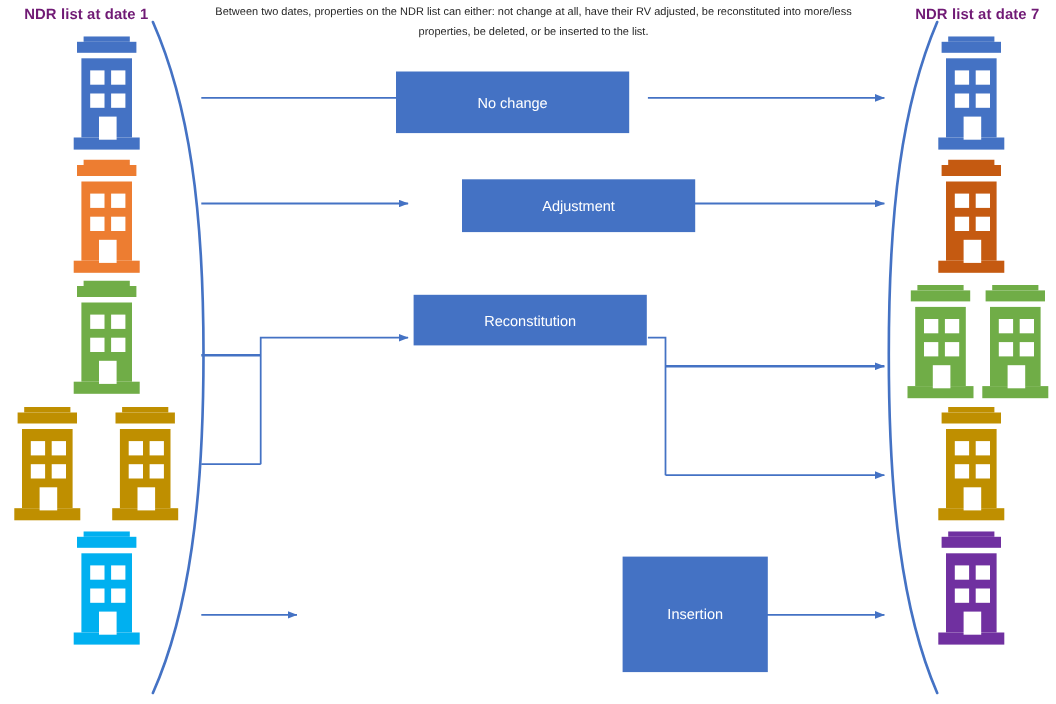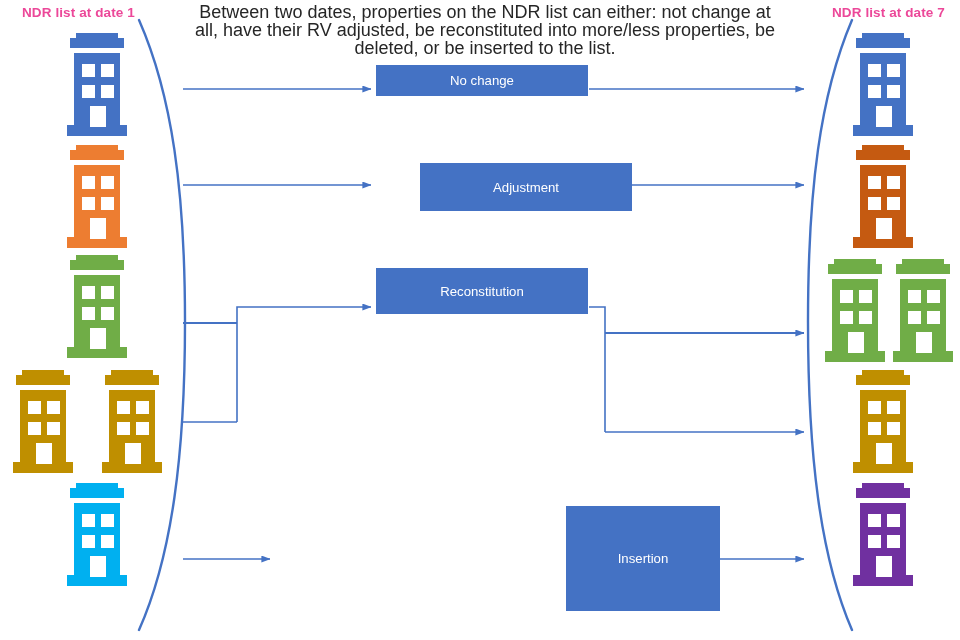--- a/index.html
+++ b/index.html
@@ -9,56 +9,56 @@
     font-family:"Liberation Sans", sans-serif;
     overflow:hidden;
     position:relative;
   }
   #stage{position:absolute;left:0;top:0;width:960px;height:640px;}
 
   .lbl{
     position:absolute;
     font-weight:bold;
     font-size:13.5px;
-    color:#ec4899;
+    color:#701a75;
     white-space:nowrap;
     letter-spacing:.1px;
   }
   #label-left{left:22px;top:5px;}
   #label-right{left:832px;top:5px;}
 
   #caption{
     position:absolute;
     left:190px;top:3px;
     width:590px;
     text-align:center;
-    font-size:18px;
+    font-size:10px;
     line-height:18px;
     color:#262626;
   }
 
   svg#wires{position:absolute;left:0;top:0;width:960px;height:640px;overflow:visible;}
 
   .pbox{
     position:absolute;
     background:#4472C4;
     display:flex;
     align-items:center;
     justify-content:center;
     color:#ffffff;
     font-size:13.2px;
     box-sizing:border-box;
   }
   .pbox span{pointer-events:none;}
 
-  #box-nochange{left:376px;top:65px;width:212px;height:31px;}
+  #box-nochange{left:360px;top:65px;width:212px;height:56px;}
   #box-adjustment{left:376px;top:163px;width:212px;height:48px;margin-left:44px;}
   #box-reconstitution{left:376px;top:268px;width:212px;height:46px;}
   #box-deletion{left:275px;top:506px;width:132px;height:105px;}
-  #box-insertion{left:566px;top:506px;width:154px;height:105px;}
+  #box-insertion{left:566px;top:506px;width:132px;height:105px;}
 
   .bld{position:absolute;}
   .bld svg{display:block;}
 </style>
 </head>
 <body>
 
 <div id="stage">
 
   <div class="lbl" id="label-left">NDR list at date 1</div>

